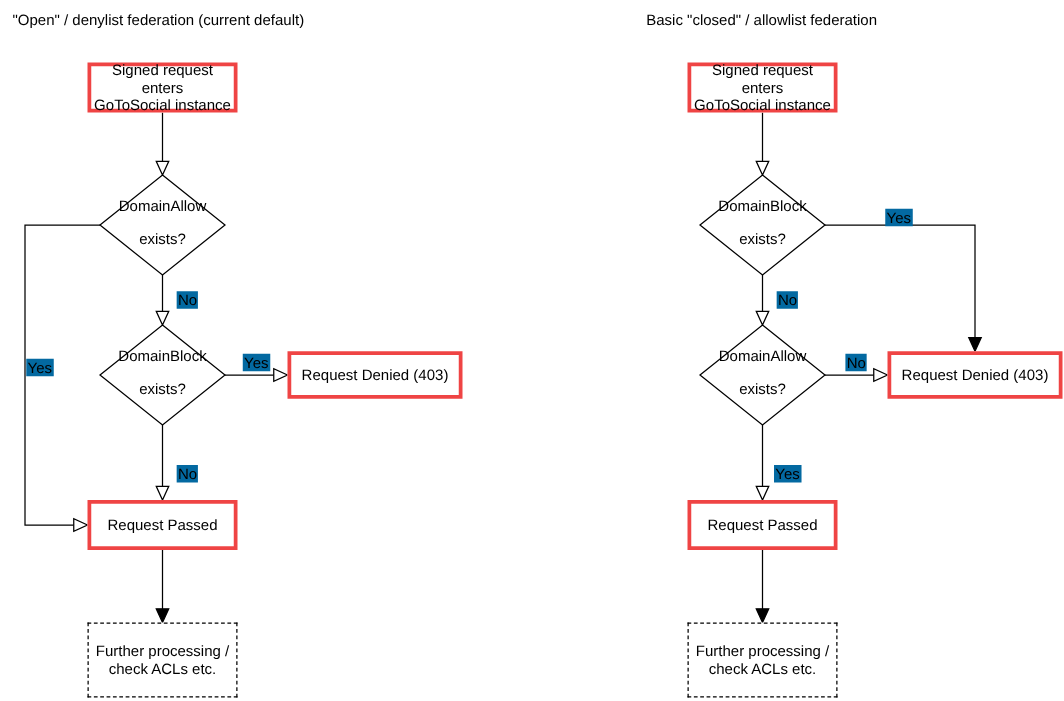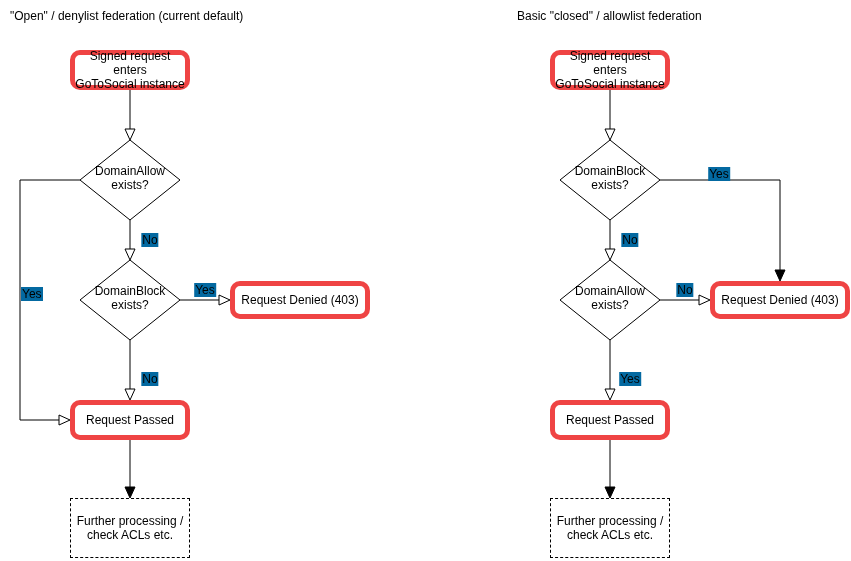--- a/index.html
+++ b/index.html
@@ -32,28 +32,28 @@
   }
   .node {
     position: absolute;
     display: flex;
     flex-direction: column;
     align-items: center;
     justify-content: center;
     text-align: center;
     background: #ffffff;
   }
-  .node.rounded { border: 5px solid #ef4444; border-radius: 10px; }
+  .node.rounded { border: 3px solid #ef4444; border-radius: 0; }
   .node.dashed { border: 1px dashed #000000; text-align: center; }
   .diamond-label {
     position: absolute;
     display: flex;
     flex-direction: column;
     align-items: center;
-    justify-content: center;
+    justify-content: space-between;
     text-align: center;
     pointer-events: none;
   }
   .edge-label {
     position: absolute;
     background: #0369a1;
     padding: 0 1px;
     white-space: nowrap;
   }
   .edge-label.centered { transform: translateX(-50%); }

